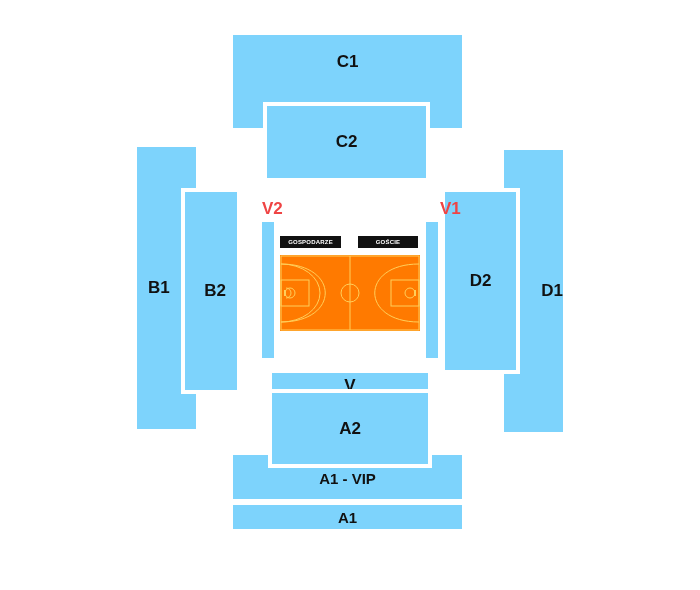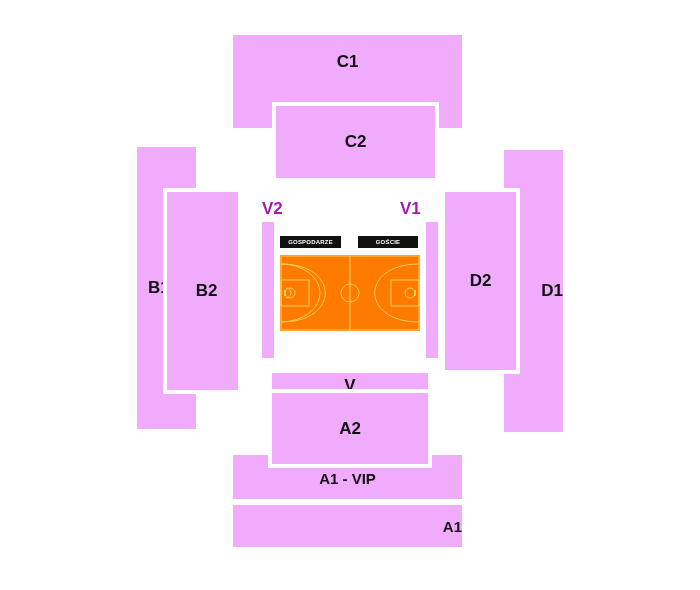--- a/index.html
+++ b/index.html
@@ -1,57 +1,57 @@
 <!DOCTYPE html>
 <html><head>
   <meta charset="utf-8">
   <style>
     html, body { margin: 0; padding: 0; background: #ffffff; }
     body { width: 700px; height: 590px; position: relative; overflow: hidden;
            font-family: "Liberation Sans", "DejaVu Sans", sans-serif; }
-    .sec { position: absolute; background: #f0abfc; box-sizing: border-box;
+    .sec { position: absolute; background: #7dd3fc; box-sizing: border-box;
            display: flex; align-items: center; justify-content: center;
            color: #111; font-weight: bold; font-size: 17px; cursor: pointer; }
     .sec.bordered { outline: 4px solid #ffffff; }
     .lbl { pointer-events: none; }
-    .vlabel { position: absolute; font-weight: bold; font-size: 17px; color: #a21caf; }
+    .vlabel { position: absolute; font-weight: bold; font-size: 17px; color: #ef4444; }
     .team { position: absolute; background: #111; color: #fff; font-size: 6px;
             font-weight: bold; display: flex; align-items: center; justify-content: center;
             letter-spacing: 0.2px; }
     .court { position: absolute; }
   </style>
 </head>
 <body>
 
 <div class="sec" style="left:233px; top:35px; width:229px; height:93px; align-items:flex-start; padding-top:17px;">
   <span class="lbl">C1</span>
 </div>
 
-<div class="sec bordered" style="left:276px; top:106px; width:159px; height:72px;">
+<div class="sec bordered" style="left:267px; top:106px; width:159px; height:72px;">
   <span class="lbl">C2</span>
 </div>
 
 <div class="sec" style="left:137px; top:147px; width:59px; height:282px; justify-content:flex-start; padding-left:11px;">
   <span class="lbl">B1</span>
 </div>
 
-<div class="sec bordered" style="left:167px; top:192px; width:71px; height:198px;padding-left:8px;">
+<div class="sec bordered" style="left:185px; top:192px; width:52px; height:198px;padding-left:8px;">
   <span class="lbl">B2</span>
 </div>
 
 <div class="sec" style="left:504px; top:150px; width:59px; height:282px; justify-content:flex-end; padding-right:0;">
   <span class="lbl">D1</span>
 </div>
 
 <div class="sec bordered" style="left:445px; top:192px; width:71px; height:178px;">
   <span class="lbl">D2</span>
 </div>
 
 <div class="vlabel" style="left:262px; top:199px;">V2</div>
-<div class="vlabel" style="left:400px; top:199px;">V1</div>
+<div class="vlabel" style="left:440px; top:199px;">V1</div>
 <div class="sec" style="left:262px; top:222px; width:12px; height:136px;"></div>
 <div class="sec" style="left:426px; top:222px; width:12px; height:136px;"></div>
 
 <div class="team" style="left:280px; top:236px; width:61px; height:12px;">GOSPODARZE</div>
 <div class="team" style="left:358px; top:236px; width:60px; height:12px;">GOŚCIE</div>
 
 <svg class="court" style="left:280px; top:255px;" width="140" height="76" viewBox="0 0 140 76">
   <rect x="0" y="0" width="140" height="76" fill="#ff7a00"></rect>
   <g fill="none" stroke="#ffcf5a" stroke-width="1">
     <rect x="1" y="1" width="138" height="74"></rect>
@@ -79,15 +79,15 @@
 </div>
 
 <div class="sec" style="left:233px; top:455px; width:229px; height:44px; align-items:flex-end; padding-bottom:12px; font-size:15px;">
   <span class="lbl">A1 - VIP</span>
 </div>
 
 <div class="sec bordered" style="left:272px; top:393px; width:156px; height:71px;">
   <span class="lbl">A2</span>
 </div>
 
-<div class="sec" style="left:233px; top:505px; width:229px; height:42px; font-size:15px;justify-content:flex-end;">
+<div class="sec" style="left:233px; top:505px; width:229px; height:24px; font-size:15px;">
   <span class="lbl">A1</span>
 </div>
 
 </body></html>

